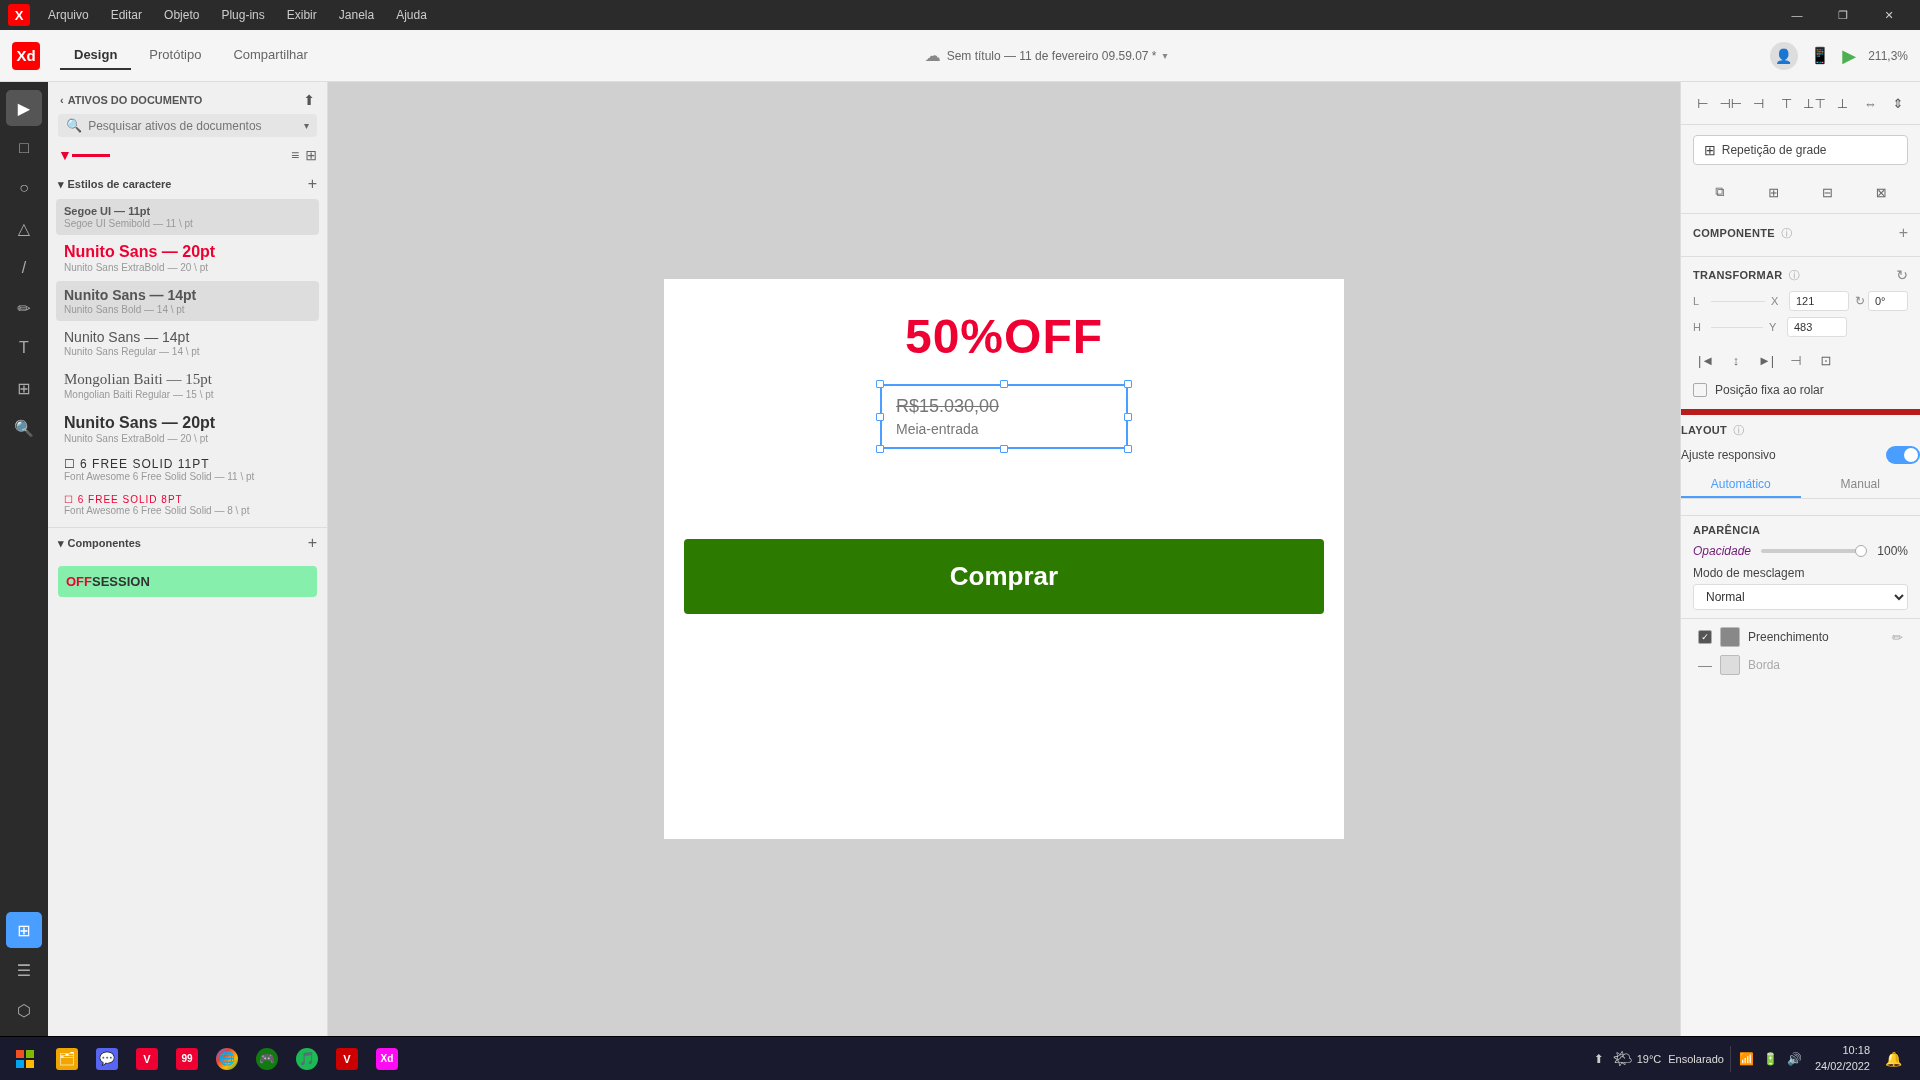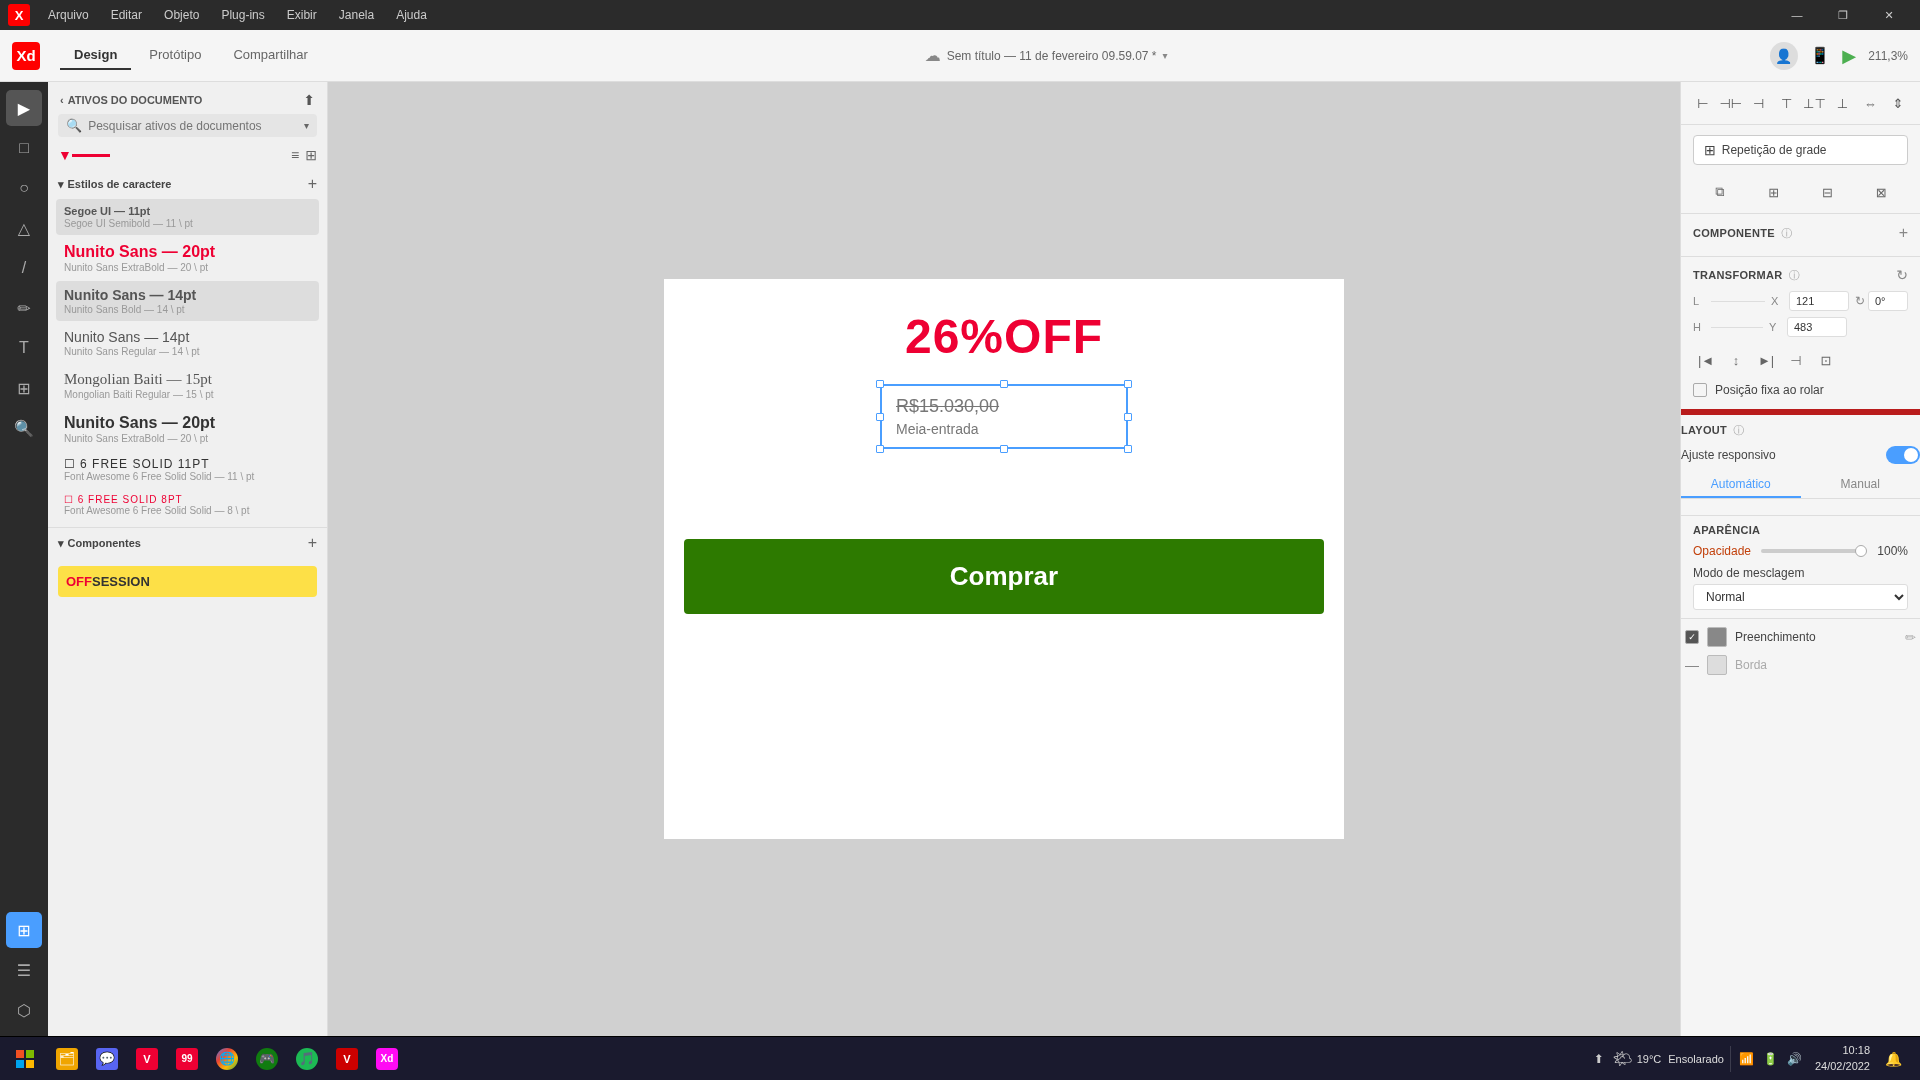--- a/index.html
+++ b/index.html
@@ -59,21 +59,21 @@
     .style-name.nunito-14-regular { font-size: 14px; font-weight: 400; color: #555; }
     .style-name.mongolian { font-family: serif; font-size: 15px; color: #555; }
     .style-name.nunito-20b { font-size: 16px; font-weight: 900; color: #333; }
     .style-sub { font-size: 10px; color: #999; margin-top: 1px; }
     .style-item-fa { padding: 5px 8px; border-radius: 4px; cursor: pointer; }
     .fa-text { font-size: 11px; letter-spacing: 1px; color: #555; }
     .fa-text-red { font-size: 10px; letter-spacing: 1px; color: #e03; }
     .fa-sub { font-size: 10px; color: #999; }
 
     .components-section { border-top: 1px solid #ddd; margin-top: 6px; }
-    .component-preview { margin: 8px 10px; background: #fde047; border-radius: 4px; padding: 8px; }
+    .component-preview { margin: 8px 10px; background: #86efac; border-radius: 4px; padding: 8px; }
     .offsession-badge { font-size: 13px; font-weight: bold; }
     .offsession-off { color: #e03; }
     .offsession-session { color: #333; }
 
     
     .left-sidebar { width: 48px; background: #2b2b2b; display: flex; flex-direction: column; align-items: center; padding: 8px 0; gap: 4px; }
     .sidebar-icon { width: 36px; height: 36px; display: flex; align-items: center; justify-content: center; border-radius: 5px; color: #aaa; font-size: 16px; cursor: pointer; }
     .sidebar-icon.active { background: #555; color: white; }
 
     
@@ -127,28 +127,28 @@
     .toggle-label { font-size: 12px; color: #444; }
     .toggle { width: 34px; height: 18px; background: #4a9eff; border-radius: 9px; position: relative; cursor: pointer; }
     .toggle-thumb { width: 14px; height: 14px; background: white; border-radius: 50%; position: absolute; right: 2px; top: 2px; }
 
     .tab-row { display: flex; border-bottom: 1px solid #ddd; margin-bottom: 8px; }
     .tab-opt { flex: 1; text-align: center; padding: 5px; font-size: 12px; cursor: pointer; color: #888; }
     .tab-opt.active { color: #4a9eff; border-bottom: 2px solid #4a9eff; }
 
     .appearance-section { padding: 8px 12px; border-top: 1px solid #ddd; }
     .opacity-row { display: flex; align-items: center; gap: 8px; margin-bottom: 8px; }
-    .opacity-label { font-size: 12px; color: #c2410c; flex: 0 0 60px; }
+    .opacity-label { font-size: 12px; color: #701a75; flex: 0 0 60px; font-style: italic; }
     .opacity-slider { flex: 1; height: 4px; background: linear-gradient(to right, #ccc, #ccc); border-radius: 2px; position: relative; cursor: pointer; }
     .opacity-thumb { width: 12px; height: 12px; background: white; border: 1px solid #aaa; border-radius: 50%; position: absolute; right: -2px; top: -4px; }
     .opacity-value { font-size: 12px; color: #444; width: 35px; text-align: right; }
     .blend-label { font-size: 12px; color: #444; margin-bottom: 4px; }
     .blend-select { width: 100%; background: white; border: 1px solid #ddd; border-radius: 3px; padding: 4px 8px; font-size: 12px; color: #333; cursor: pointer; appearance: auto; }
 
-    .fill-section { padding: 8px 4px; border-top: 1px solid #ddd; }
+    .fill-section { padding: 8px 17px; border-top: 1px solid #ddd; }
     .fill-row { display: flex; align-items: center; gap: 8px; }
     .fill-checkbox { width: 14px; height: 14px; border: 1.5px solid #aaa; border-radius: 2px; background: white; display: flex; align-items: center; justify-content: center; cursor: pointer; }
     .fill-checkbox.checked { background: #555; }
     .fill-checkbox.checked::after { content: '✓'; color: white; font-size: 9px; }
     .fill-swatch { width: 20px; height: 20px; background: #888; border-radius: 2px; cursor: pointer; border: 1px solid #bbb; }
     .fill-label { font-size: 12px; color: #444; flex: 1; }
     .fill-picker-icon { font-size: 13px; color: #aaa; cursor: pointer; }
 
     .border-row { display: flex; align-items: center; gap: 8px; margin-top: 8px; }
     .border-minus { font-size: 14px; color: #888; cursor: pointer; }
@@ -311,21 +311,21 @@
       <div class="component-preview">
         <div class="offsession-badge">
           <span class="offsession-off">OFF</span><span class="offsession-session">SESSION</span>
         </div>
       </div>
     </div>
   </div>
 
   <div class="canvas-area">
     <div class="artboard">
-      <div class="discount-text">26%OFF</div>
+      <div class="discount-text">50%OFF</div>
       <div class="price-card" style="position:relative;">
         <div class="selection-handles">
           <div class="handle tl"></div>
           <div class="handle tm"></div>
           <div class="handle tr"></div>
           <div class="handle ml"></div>
           <div class="handle mr"></div>
           <div class="handle bl"></div>
           <div class="handle bm"></div>
           <div class="handle br"></div>

